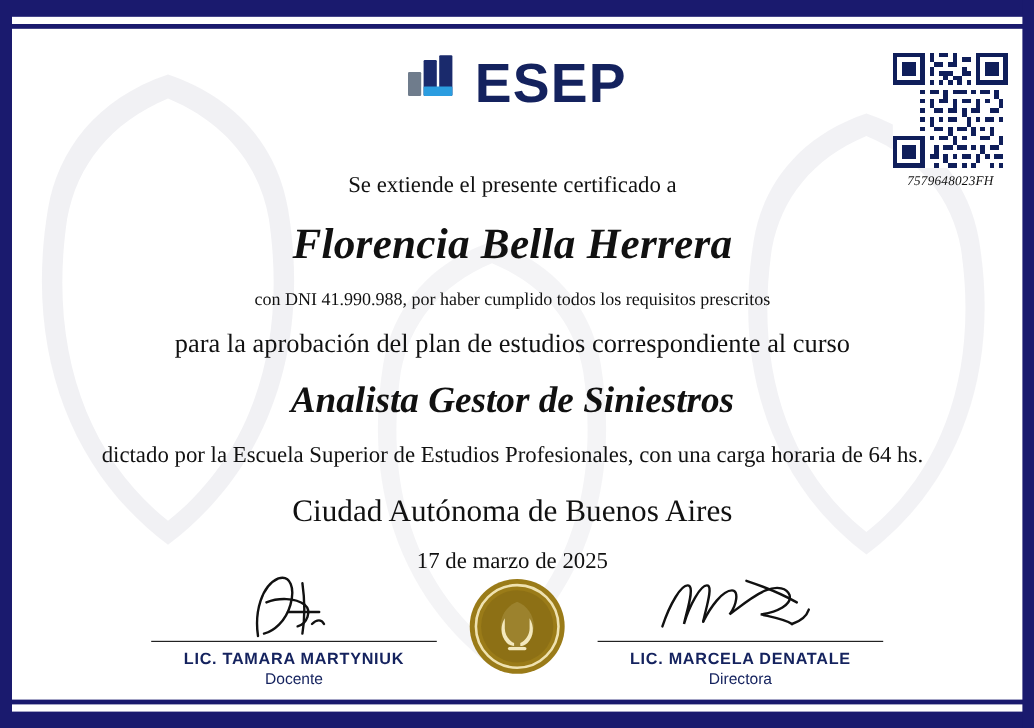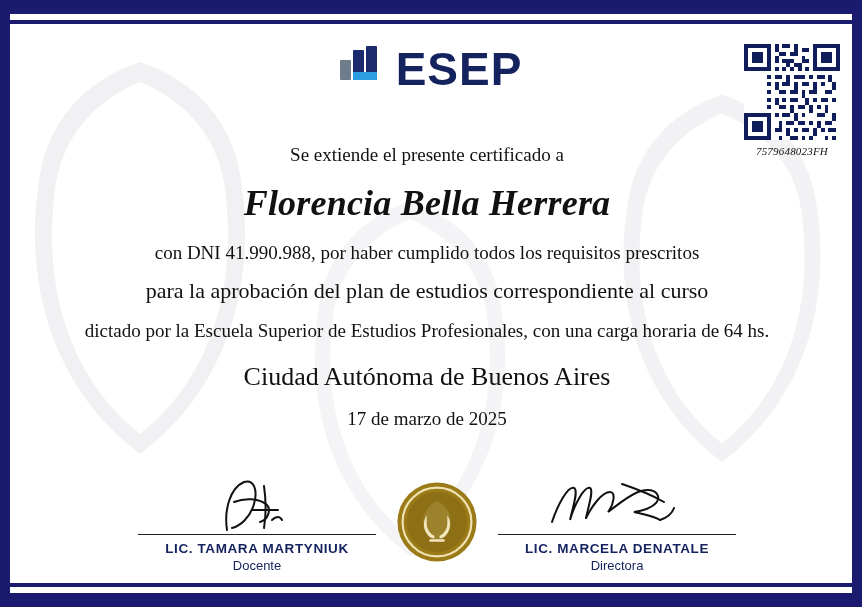--- a/index.html
+++ b/index.html
@@ -164,21 +164,21 @@
   }
   .student-name {
     font-size: 36px;
     font-weight: bold;
     font-style: italic;
     color: #111;
     margin-bottom: 18px;
     letter-spacing: 0.2px;
   }
   .line-dni {
-    font-size: 19px;
+    font-size: 15px;
     color: #111;
     margin-bottom: 14px;
   }
   .line-plan {
     font-size: 22px;
     color: #111;
     margin-bottom: 16px;
   }
   .course-name {
     font-size: 31px;
@@ -199,21 +199,21 @@
   }
   .line-date {
     font-size: 19px;
     color: #111;
   }
 
   
   .signatures {
     position: absolute;
     bottom: 10px;
-    left: 12px;
+    left: 0;
     right: 0;
     height: 110px;
   }
   .sig {
     position: absolute;
     width: 250px;
     text-align: center;
   }
   .sig-left { left: 110px; bottom: 0; }
   .sig-right { right: 110px; bottom: 0; }
@@ -409,20 +409,21 @@
         </g>
       </svg>
       <div class="qr-id">7579648023FH</div>
     </div>
 
     <div class="body-block">
       <div class="line-intro">Se extiende el presente certificado a</div>
       <div class="student-name">Florencia Bella Herrera</div>
       <div class="line-dni">con DNI 41.990.988, por haber cumplido todos los requisitos prescritos</div>
       <div class="line-plan">para la aprobación del plan de estudios correspondiente al curso</div>
+      <div class="course-name">Analista Gestor de Siniestros</div>
       <div class="line-school">dictado por la Escuela Superior de Estudios Profesionales, con una carga horaria de 64 hs.</div>
       <div class="line-city">Ciudad Autónoma de Buenos Aires</div>
       <div class="line-date">17 de marzo de 2025</div>
     </div>
 
     <div class="signatures">
 
       <div class="sig sig-left">
         <div class="sig-img">
           <svg width="170" height="58" viewBox="0 0 170 58">

